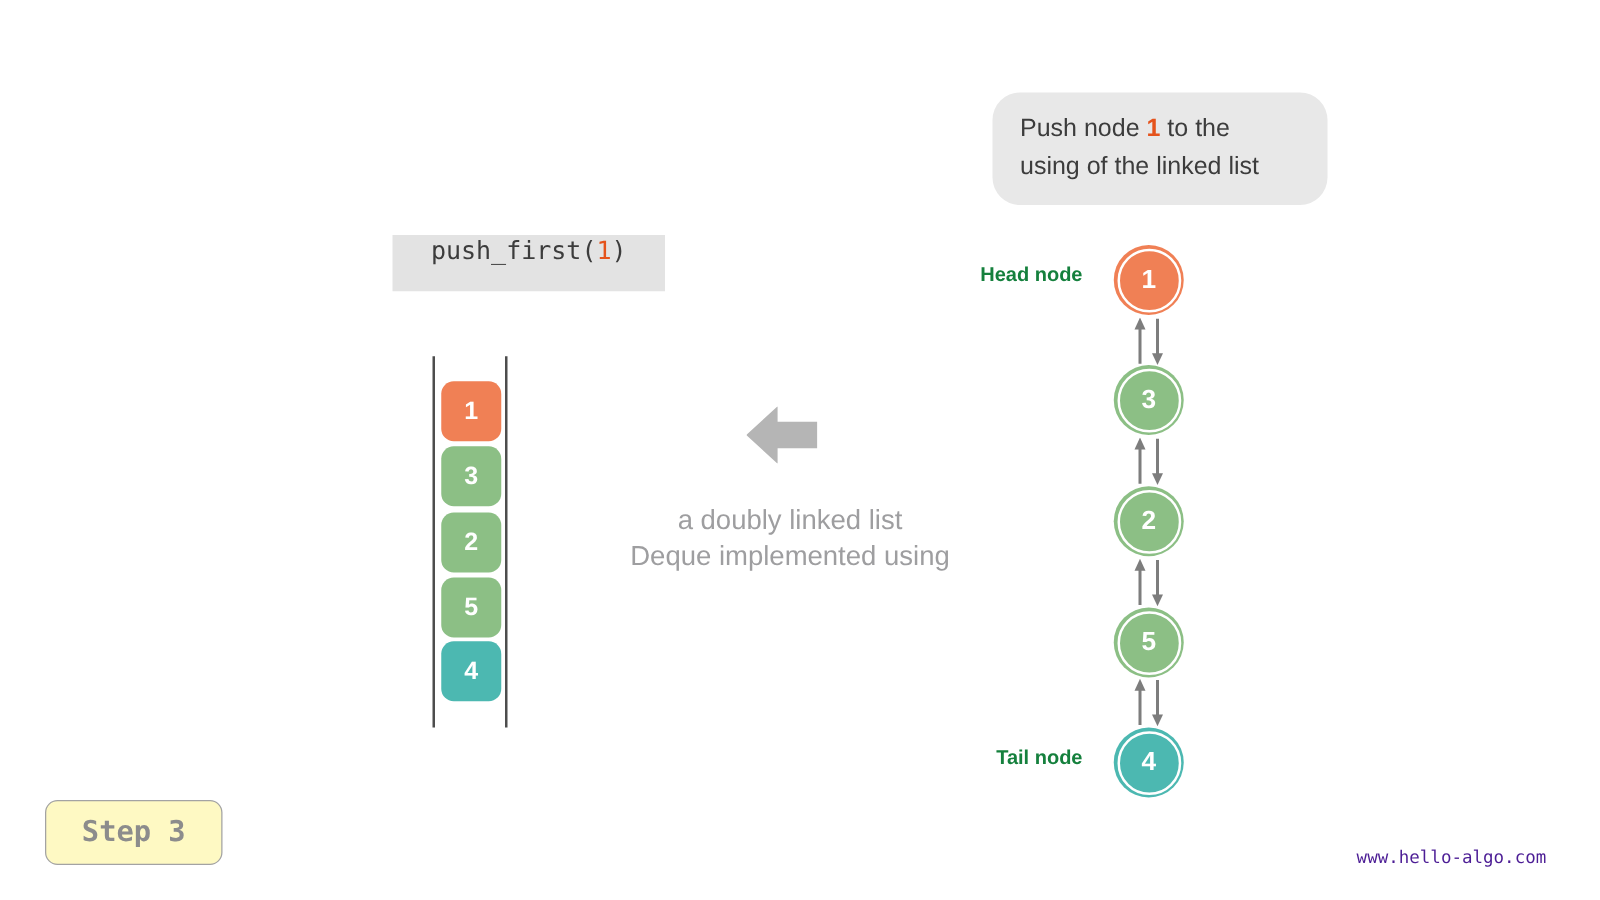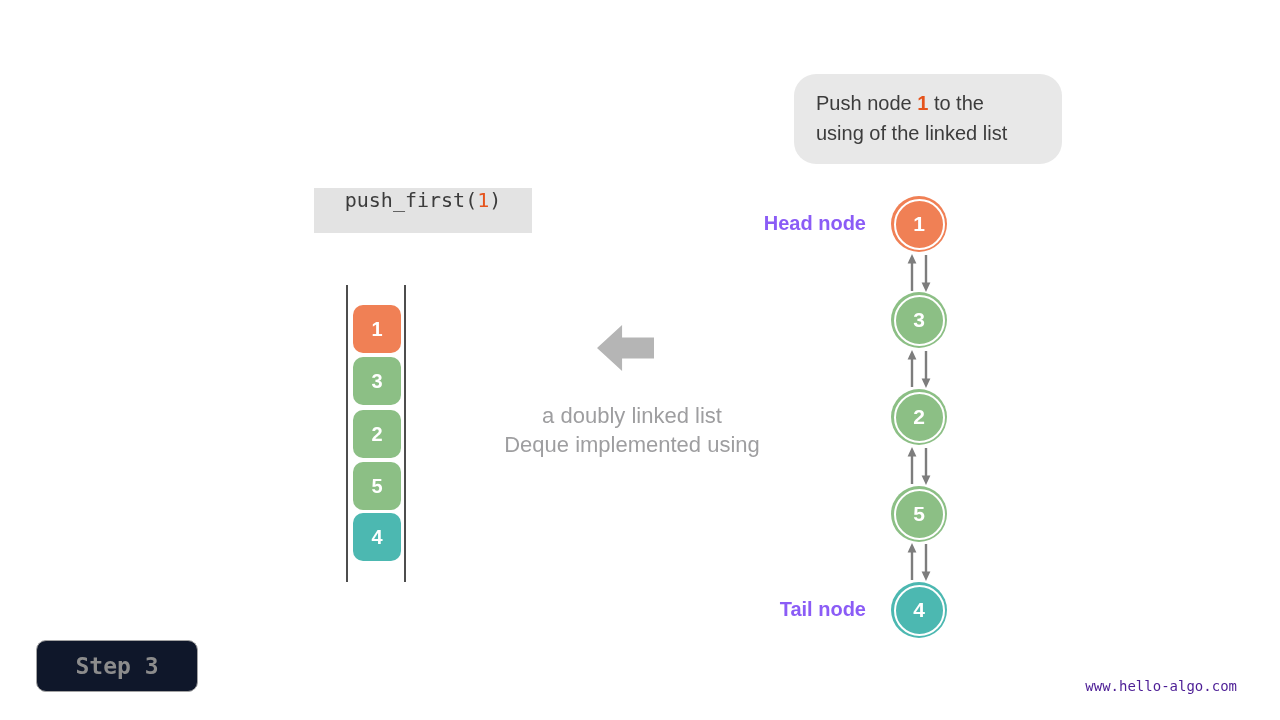--- a/index.html
+++ b/index.html
@@ -118,34 +118,34 @@
   .conn-1 { top: 254px; }
   .conn-2 { top: 350px; }
   .conn-3 { top: 447px; }
   .conn-4 { top: 543px; }
 
   .side-label {
     position: absolute;
     right: 414px;
     width: 200px;
     text-align: right;
-    font-size: 20px;
-    font-weight: bold;
-    color: #8b5cf6;
+    font-size: 16px;
+    font-weight: bold;
+    color: #15803d;
   }
   .head-label { top: 212px; }
   .tail-label { top: 598px; }
 
   
   .step-badge {
     position: absolute;
     left: 36px; top: 640px;
-    width: 162px; height: 52px;
+    width: 142px; height: 52px;
     box-sizing: border-box;
-    background: #0f172a;
+    background: #fef9c3;
     border: 1.5px solid #a3a3a3;
     border-radius: 10px;
     display: flex; align-items: center; justify-content: center;
     font-family: "DejaVu Sans Mono", monospace;
     font-size: 23px;
     font-weight: bold;
     color: #8c8c8c;
   }
 
   

